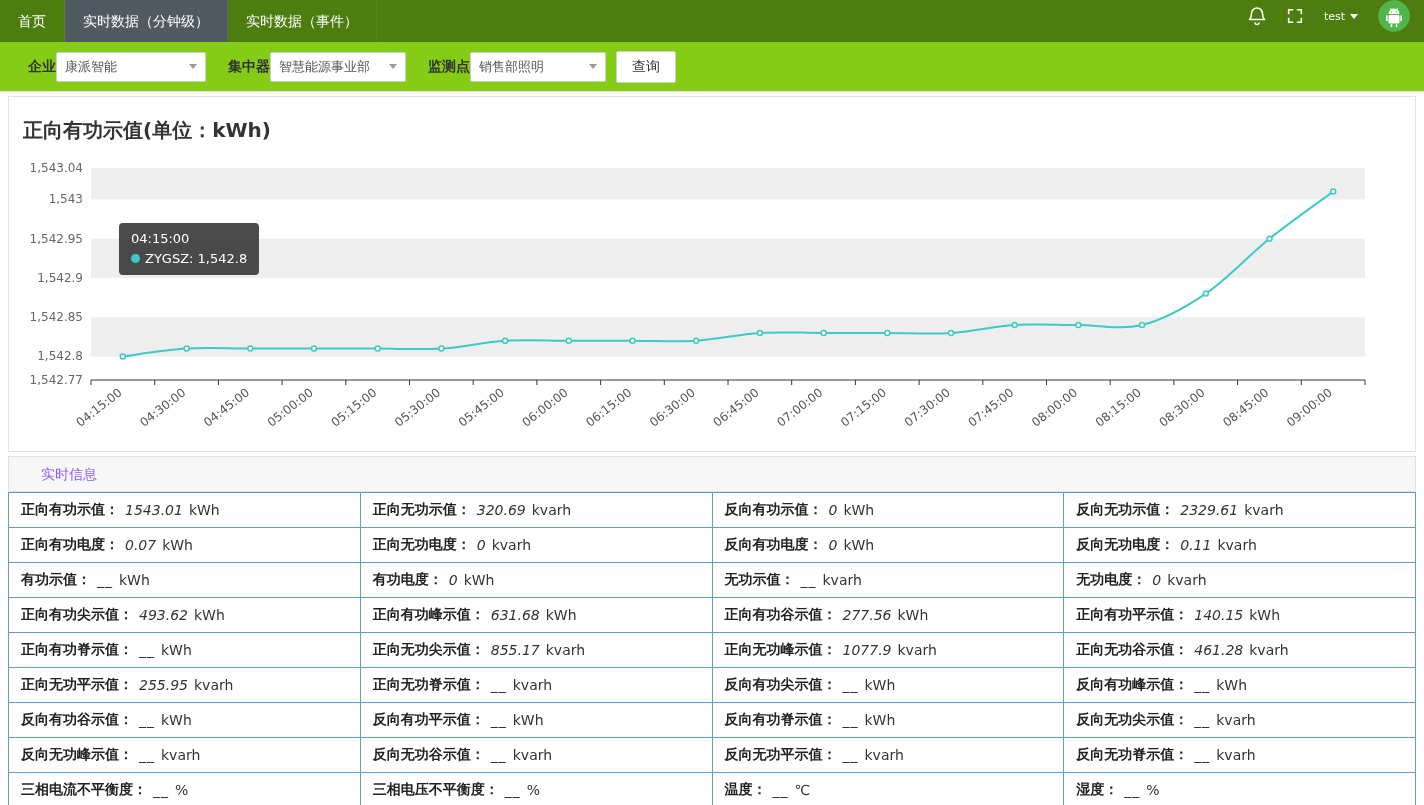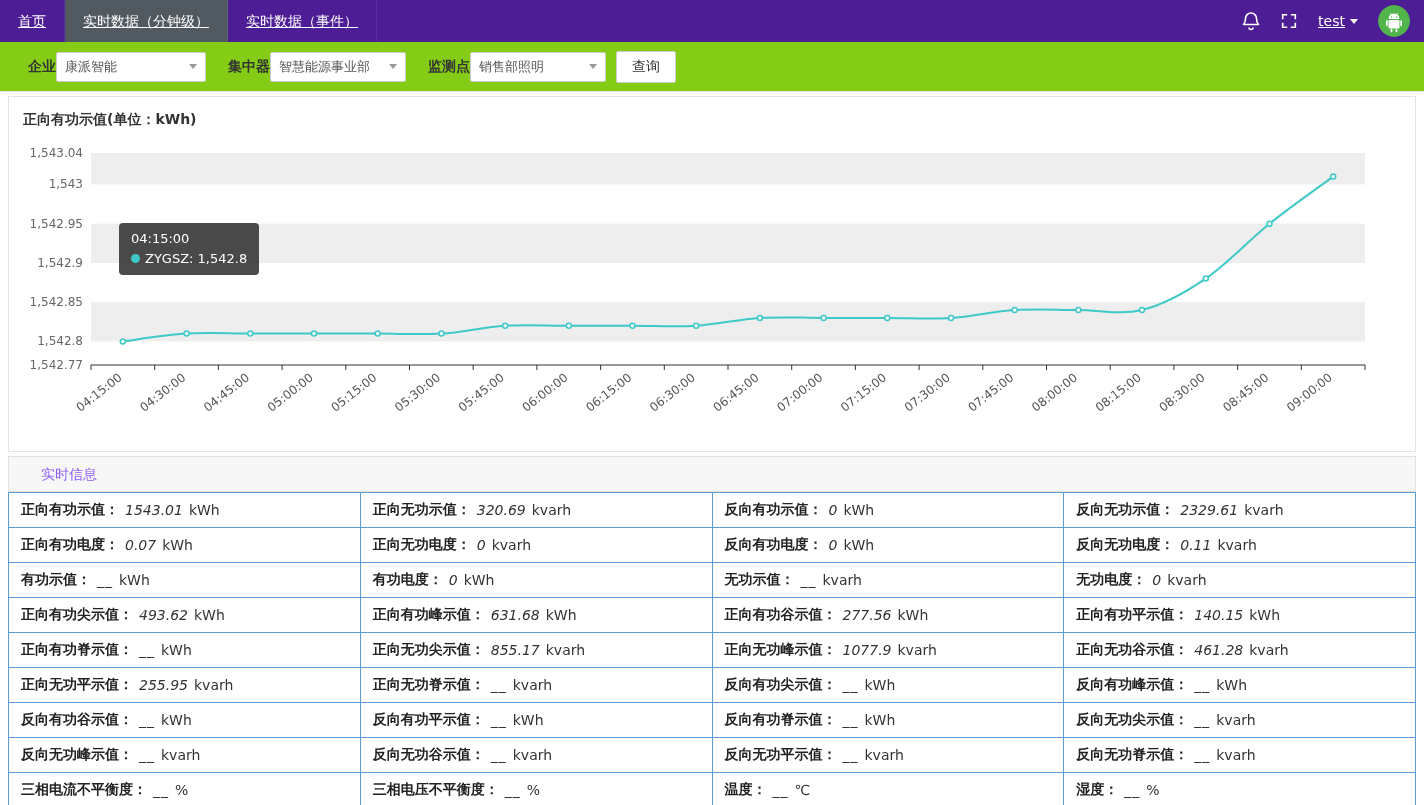--- a/index.html
+++ b/index.html
@@ -1,26 +1,26 @@
 <!DOCTYPE html>
 <html><head>
 <meta charset="utf-8">
 <style>
   * { box-sizing: border-box; margin: 0; padding: 0; }
   html,body { width:1424px; height:805px; overflow:hidden; background:#fff;
     font-family:"DejaVu Sans","Liberation Sans",sans-serif; }
 
   
-  .topnav { height:42px; background:#4c1d95; display:flex; align-items:center; color:#fff;text-decoration:underline; }
+  .topnav { height:42px; background:#4d7c0f; display:flex; align-items:flex-start; color:#fff; }
   .tab { padding:0 18px; line-height:42px; font-size:14px; cursor:pointer; white-space:nowrap;
          border-right:1px solid rgba(255,255,255,0.07); }
   .tab.active { background:#515a61; }
   .nav-right { margin-left:auto; display:flex; align-items:center; gap:20px; padding-right:14px; }
   .nav-icon { display:flex; align-items:center; cursor:pointer; }
-  .user-drop { display:flex; align-items:center; gap:5px; font-size:14px; cursor:pointer; }
+  .user-drop { display:flex; align-items:center; gap:5px; font-size:11px; cursor:pointer; }
   .caret { width:0; height:0; border-left:4px solid transparent; border-right:4px solid transparent;
            border-top:5px solid #fff; display:inline-block; }
   .avatar { width:32px; height:32px; border-radius:50%; overflow:hidden; cursor:pointer; }
 
   
   .filterbar { height:50px; display:flex; align-items:center; padding-left:28px; gap:0;
                border-bottom:1px solid #e6e6e6; background:#84cc16; }
   .f-label { font-size:14px; font-weight:bold; color:#333; margin-left:22px; }
   .f-label:first-child { margin-left:0; }
   .select-box { height:30px; border:1px solid #ccc; border-radius:2px; background:#fff;
@@ -28,21 +28,21 @@
                 padding:0 8px; font-size:13px; color:#555; cursor:pointer; }
   .sel-chevron { width:0; height:0; border-left:4px solid transparent; border-right:4px solid transparent;
                  border-top:5px solid #999; margin-left:8px; }
   .w150 { width:150px; } .w172 { width:136px; }
   .query-btn { height:32px; padding:0 15px; margin-left:10px; background:#fff; border:1px solid #ccc;
                border-radius:2px; font-size:14px; color:#333; cursor:pointer;
                font-family:"DejaVu Sans","Liberation Sans",sans-serif; }
 
   
   .chart-panel { position:relative; margin:4px 8px 0; border:1px solid #e3e3e3; height:356px; background:#fff; }
-  .chart-title { margin:14px 0 0 14px; font-size:14px; font-weight:bold; color:#333; }
+  .chart-title { margin:20px 0 0 14px; font-size:20px; font-weight:bold; color:#333; }
   #chart-svg { display:block; margin-top:6px; }
   .tooltip { position:absolute; left:110px; top:126px; background:rgba(50,50,50,0.88); color:#fff;
              border-radius:4px; padding:6px 12px; font-size:13px; line-height:1.55; pointer-events:none; }
   .tt-dot { display:inline-block; width:9px; height:9px; border-radius:50%; background:#3fc8c8; margin-right:5px; }
 
   
   .info-bar { margin:4px 8px 0; height:36px; line-height:34px; background:#f7f7f7;
               border:1px solid #e0e0e0; padding-left:32px; font-size:14px; color:#8b5cf6; }
   #info-table { margin:0 8px; display:grid; grid-template-columns:repeat(4,1fr);
                 border-top:1px solid #5b9bd5; border-left:1px solid #5b9bd5; background:#fff; }

